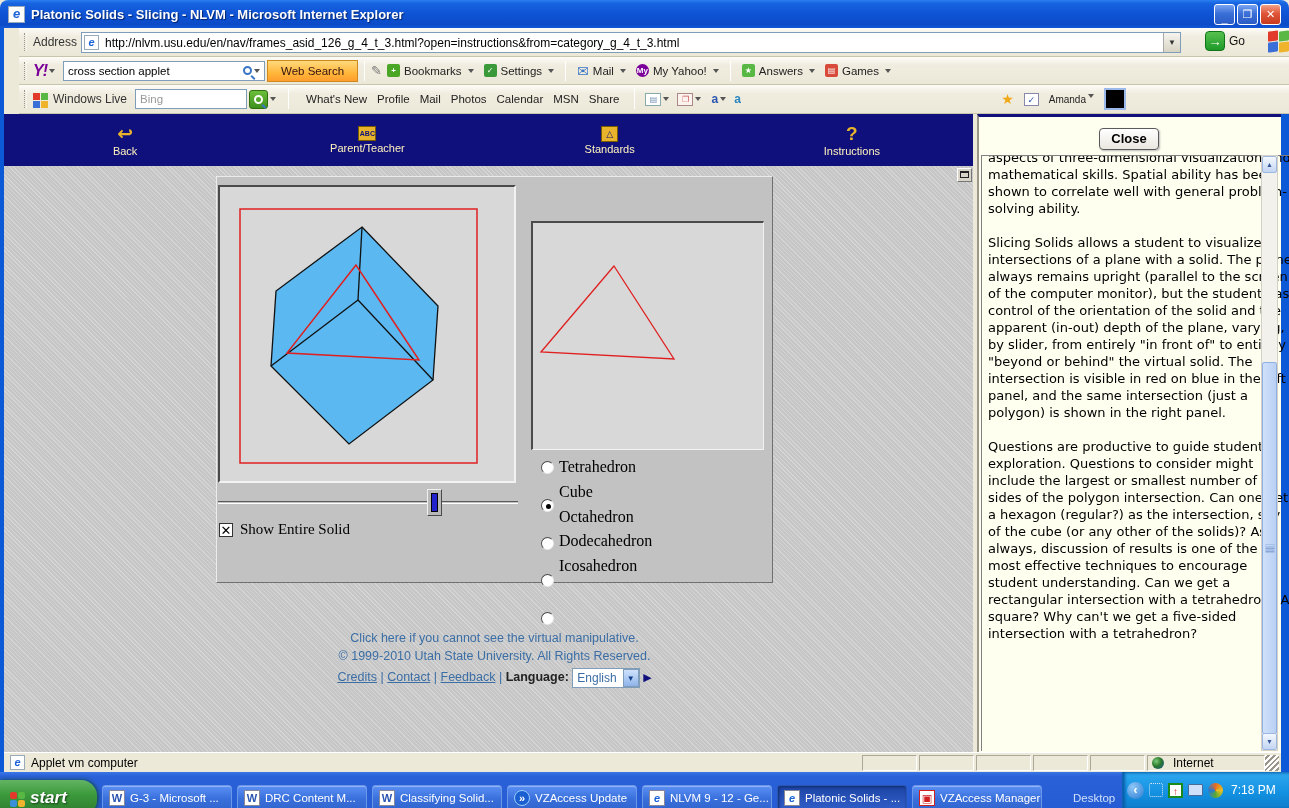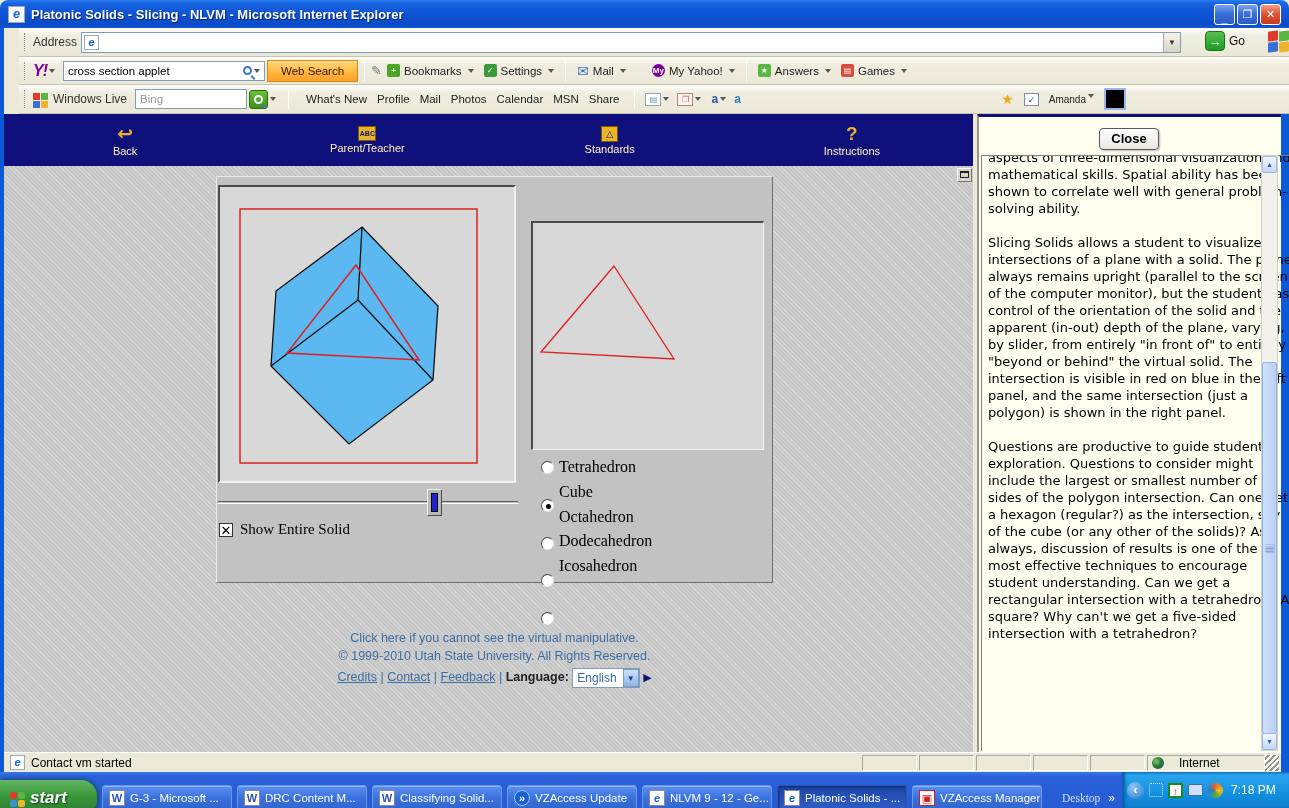--- a/index.html
+++ b/index.html
@@ -141,20 +141,21 @@
       <span class="wbtn">❐</span>
       <span class="wbtn close">✕</span>
     </span>
   </div>
 
   <div class="abs bar" style="top:28px;height:29px;">
     <span class="grip"></span>
     <span style="font-size:12px;color:#333;margin-right:6px;">Address</span>
     <span class="addr-field">
       <span class="ie-doc" style="margin-left:2px;width:15px;height:15px;line-height:13px;font-size:11px;">e</span>
+      <span style="margin-left:6px;">http://nlvm.usu.edu/en/nav/frames_asid_126_g_4_t_3.html?open=instructions&amp;from=category_g_4_t_3.html</span>
       <span class="addr-drop">▼</span>
     </span>
     <span class="go-btn">
       <span class="go-sq">→</span>
       <span>Go</span>
     </span>
     <span class="winflag">
       <i style="left:1px;top:1px;background:#e23a2a;transform:skewY(-8deg);"></i>
       <i style="left:12px;top:1px;background:#58b843;transform:skewY(-8deg);"></i>
       <i style="left:1px;top:12px;background:#3a6fd8;transform:skewY(-8deg);"></i>
@@ -184,21 +185,21 @@
       <span>Settings</span>
       <span class="caret"></span>
     </span>
     <span class="vsep"></span>
     <span class="tb-item">
       <span style="color:#3a76c8;font-size:14px;">✉</span>
       <span>Mail</span>
       <span class="caret"></span>
     </span>
     <span class="tb-item">
-      <span class="badge" style="background:#7b0099;border-radius:50%;margin-left:16px;">My</span>
+      <span class="badge" style="background:#7b0099;border-radius:50%;">My</span>
       <span>My Yahoo!</span>
       <span class="caret"></span>
     </span>
     <span class="vsep"></span>
     <span class="tb-item">
       <span class="badge" style="background:#58b843;">★</span>
       <span>Answers</span>
       <span class="caret"></span>
     </span>
     <span class="tb-item">
@@ -340,27 +341,27 @@
     </div>
     <div class="sbar">
       <div class="sbtn" style="top:0;">▲</div>
       <div class="sthumb"></div>
       <div class="sbtn" style="bottom:0;">▼</div>
     </div>
   </div>
 
   <div class="abs statusbar">
     <span class="ie-doc" style="margin-left:6px;width:15px;height:15px;line-height:13px;font-size:11px;">e</span>
-    <span style="margin-left:6px;flex:1;">Contact vm started</span>
+    <span style="margin-left:6px;flex:1;">Applet vm computer</span>
     <span class="scell" style="width:55px;"></span>
       <span class="scell" style="width:55px;"></span>
     <span class="scell" style="width:55px;"></span>
       <span class="scell" style="width:55px;"></span>
     <span class="scell" style="width:55px;"></span>
-    <span class="scell" style="width:118px;display:flex;align-items:center;gap:15px;padding-left:4px;">
+    <span class="scell" style="width:118px;display:flex;align-items:center;gap:9px;padding-left:4px;">
       <span style="width:12px;height:12px;border-radius:50%;background:radial-gradient(circle at 35% 35%,#7ec97e,#2a7a2a 45%,#1a4fa0);"></span>
       <span>Internet</span>
     </span>
     <span style="width:14px;height:16px;margin-right:2px;background:repeating-linear-gradient(135deg,#fff 0 2px,#9a968a 2px 4px);"></span>
   </div>
 
   <div class="abs taskbar">
     <span class="startbtn">
       <span class="flag4">
         <i style="left:0;top:1px;background:#e23a2a;border-radius:2px;"></i>
@@ -391,21 +392,21 @@
       <span>NLVM 9 - 12 - Ge...</span>
     </span>
     <span class="task active" style="width:130px;">
       <span class="ticon" style="color:#1a63d8;font-style:italic;">e</span>
       <span>Platonic Solids - ...</span>
     </span>
     <span class="task" style="width:130px;">
       <span class="ticon" style="color:#d02020;border-color:#d02020;">▣</span>
       <span>VZAccess Manager</span>
     </span>
-    <span style="margin-left:20px;color:#cfe0fa;font-size:11.5px;font-family:Liberation Serif, serif;">Desktop</span>
+    <span style="margin-left:31px;color:#cfe0fa;font-size:11.5px;">Desktop</span>
     <span style="margin-left:8px;color:#fff;font-size:12px;">»</span>
     <span class="tray">
       <span style="width:17px;height:17px;border-radius:50%;background:radial-gradient(circle at 35% 30%,#8ec8f8,#2a7ad0);color:#fff;font-size:12px;font-weight:bold;text-align:center;line-height:16px;">‹</span>
       <span style="width:14px;height:14px;border:1.5px dotted #d8e4f4;border-radius:2px;"></span>
       <span style="width:15px;height:15px;background:#fff;border:2px solid #1a8a1a;color:#d02020;font-size:10px;font-weight:bold;text-align:center;line-height:13px;">↑</span>
       <span style="width:15px;height:12px;background:#cfe0fa;border:1.5px solid #4a6a9a;border-radius:1px;"></span>
       <span style="width:15px;height:15px;border-radius:50%;background:conic-gradient(#e86a20,#e8c020,#58a838,#2a7ad0,#e86a20);"></span>
       <span class="clock">7:18 PM</span>
     </span>
   </div>

